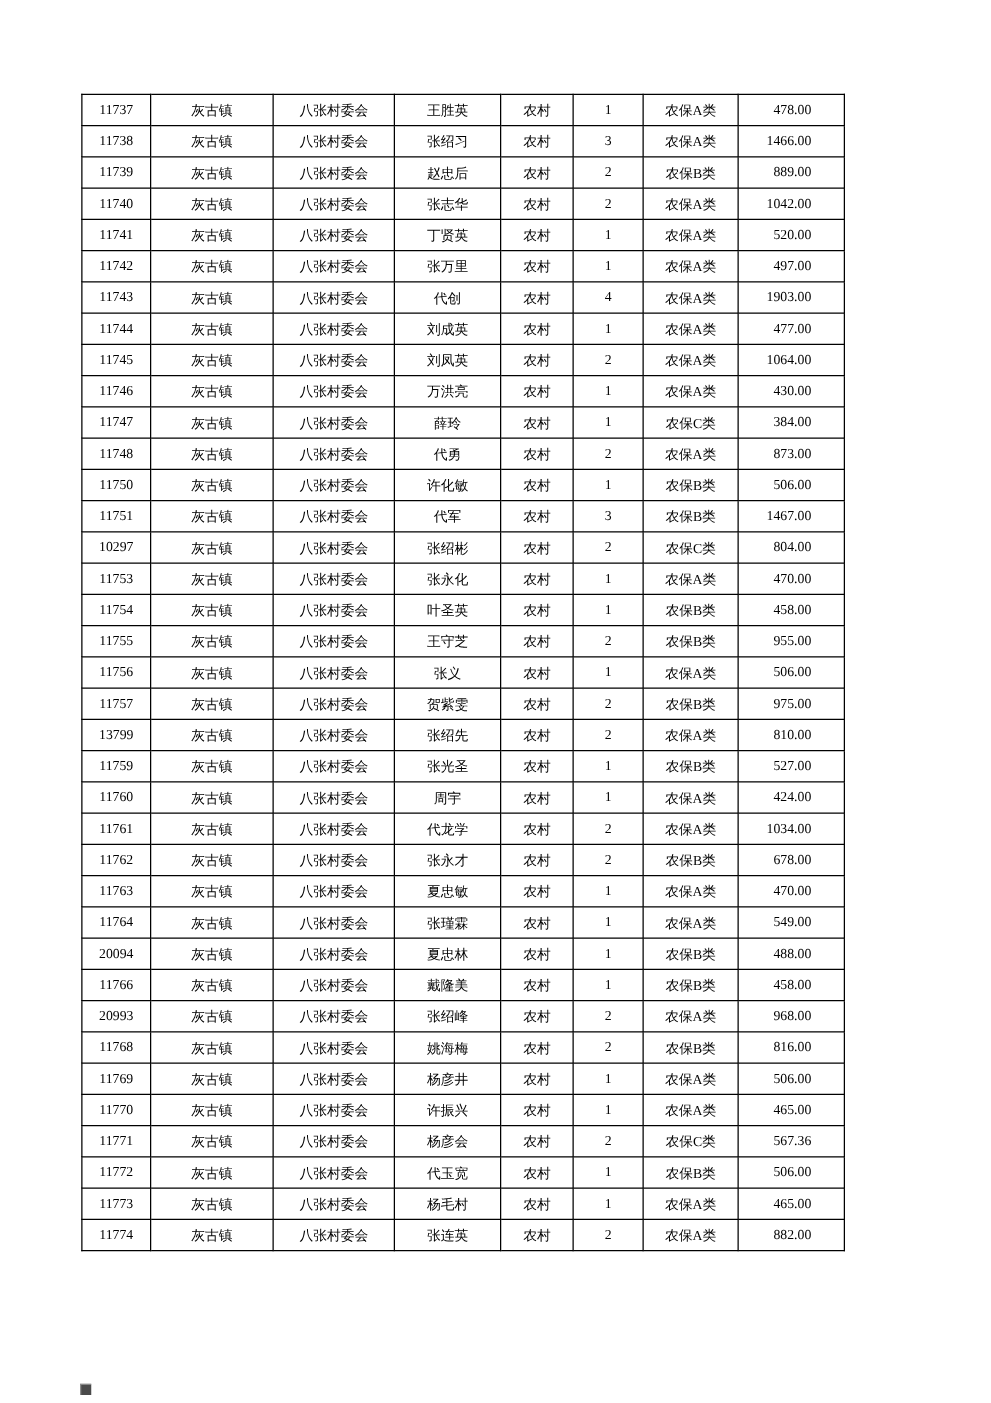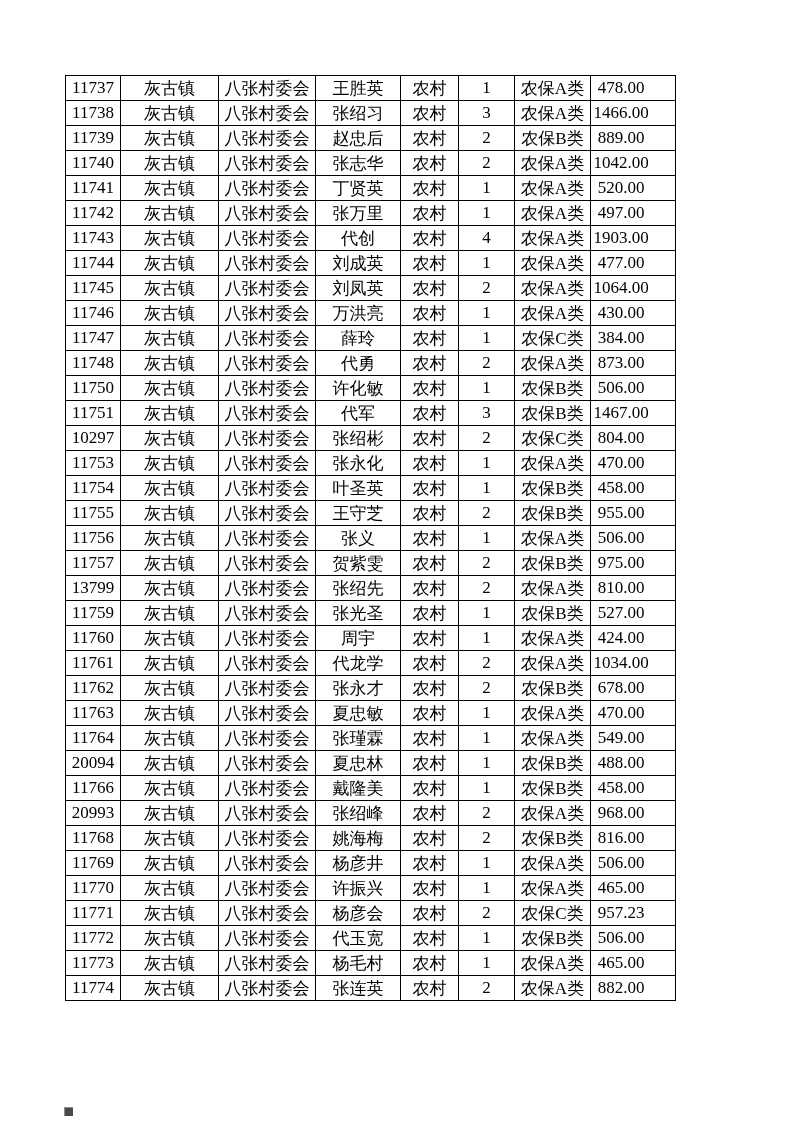--- a/index.html
+++ b/index.html
@@ -14,32 +14,33 @@
     font-family: "Liberation Serif", "DejaVu Serif", serif;
     color: #000000;
     overflow: hidden;
   }
   .sheet-table {
     position: absolute;
     left: 65px;
     top: 75px;
     border-collapse: collapse;
     table-layout: fixed;
-    font-size: 17px;
+    font-size: 11px;
   }
   .sheet-table td {
     border: 1px solid #000000;
     height: 24px;
     padding: 0 2px;
     text-align: center;
     white-space: nowrap;
     overflow: hidden;
     vertical-align: middle;
   }
   .sheet-table td.col-amount {
+    text-align: right;
     padding-right: 26px;
     margin-top: 32px;
   }
   col.c-id       { width: 55px; }
   col.c-town     { width: 98px; }
   col.c-village  { width: 97px; }
   col.c-name     { width: 85px; }
   col.c-type     { width: 58px; }
   col.c-count    { width: 56px; }
   col.c-category { width: 76px; }
@@ -400,21 +401,21 @@
         <td class="col-amount">465.00</td>
       </tr>
       <tr>
         <td class="col-id">11771</td>
         <td class="col-town">灰古镇</td>
         <td class="col-village">八张村委会</td>
         <td class="col-name">杨彦会</td>
         <td class="col-type">农村</td>
         <td class="col-count">2</td>
         <td class="col-category">农保C类</td>
-        <td class="col-amount">957.23</td>
+        <td class="col-amount">567.36</td>
       </tr>
       <tr>
         <td class="col-id">11772</td>
         <td class="col-town">灰古镇</td>
         <td class="col-village">八张村委会</td>
         <td class="col-name">代玉宽</td>
         <td class="col-type">农村</td>
         <td class="col-count">1</td>
         <td class="col-category">农保B类</td>
         <td class="col-amount">506.00</td>

